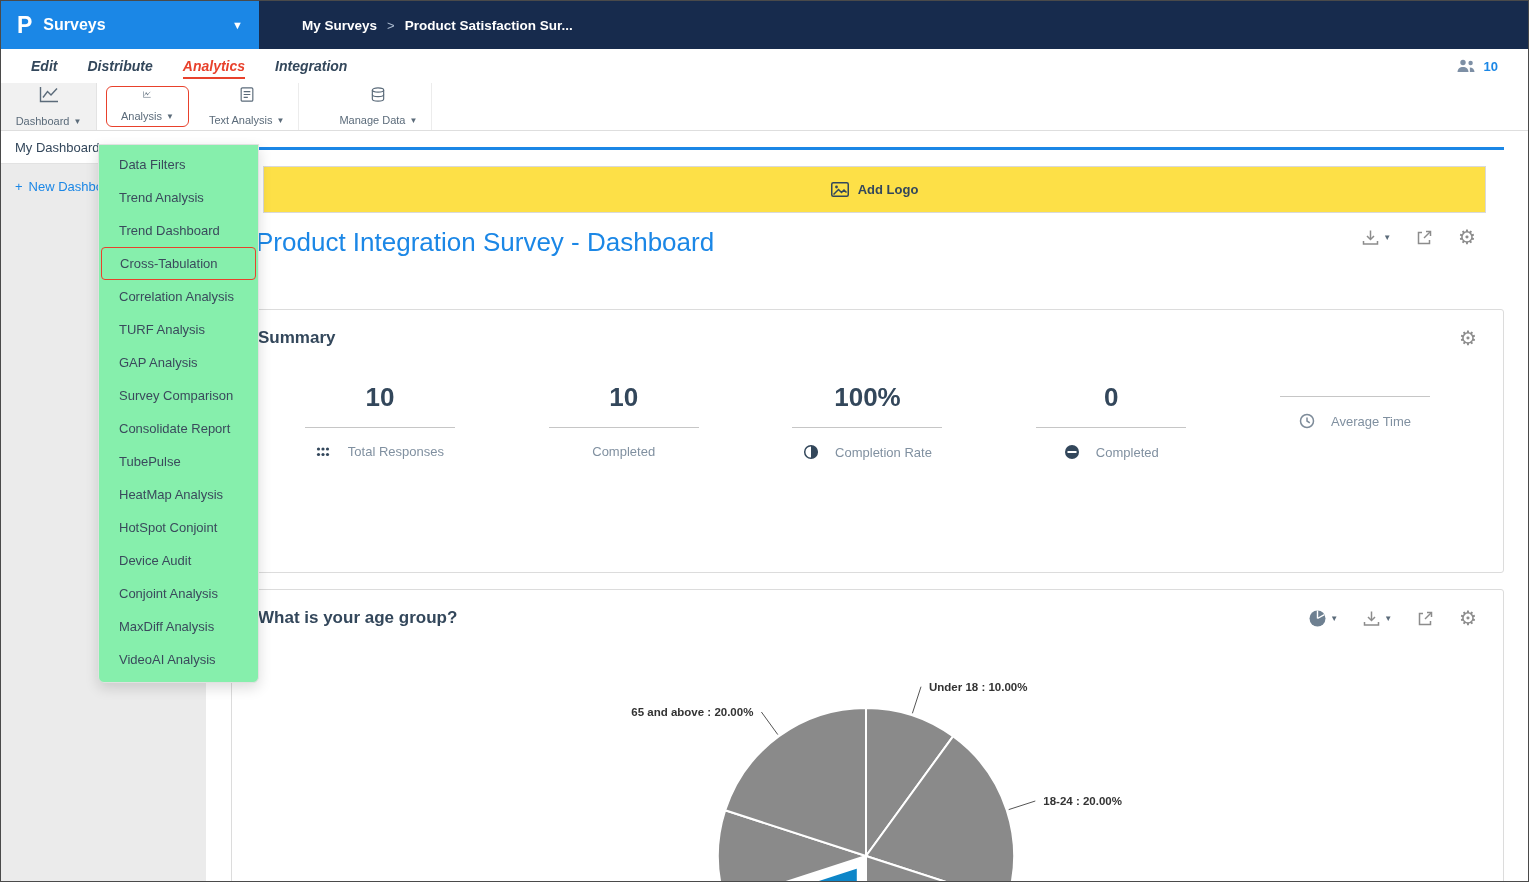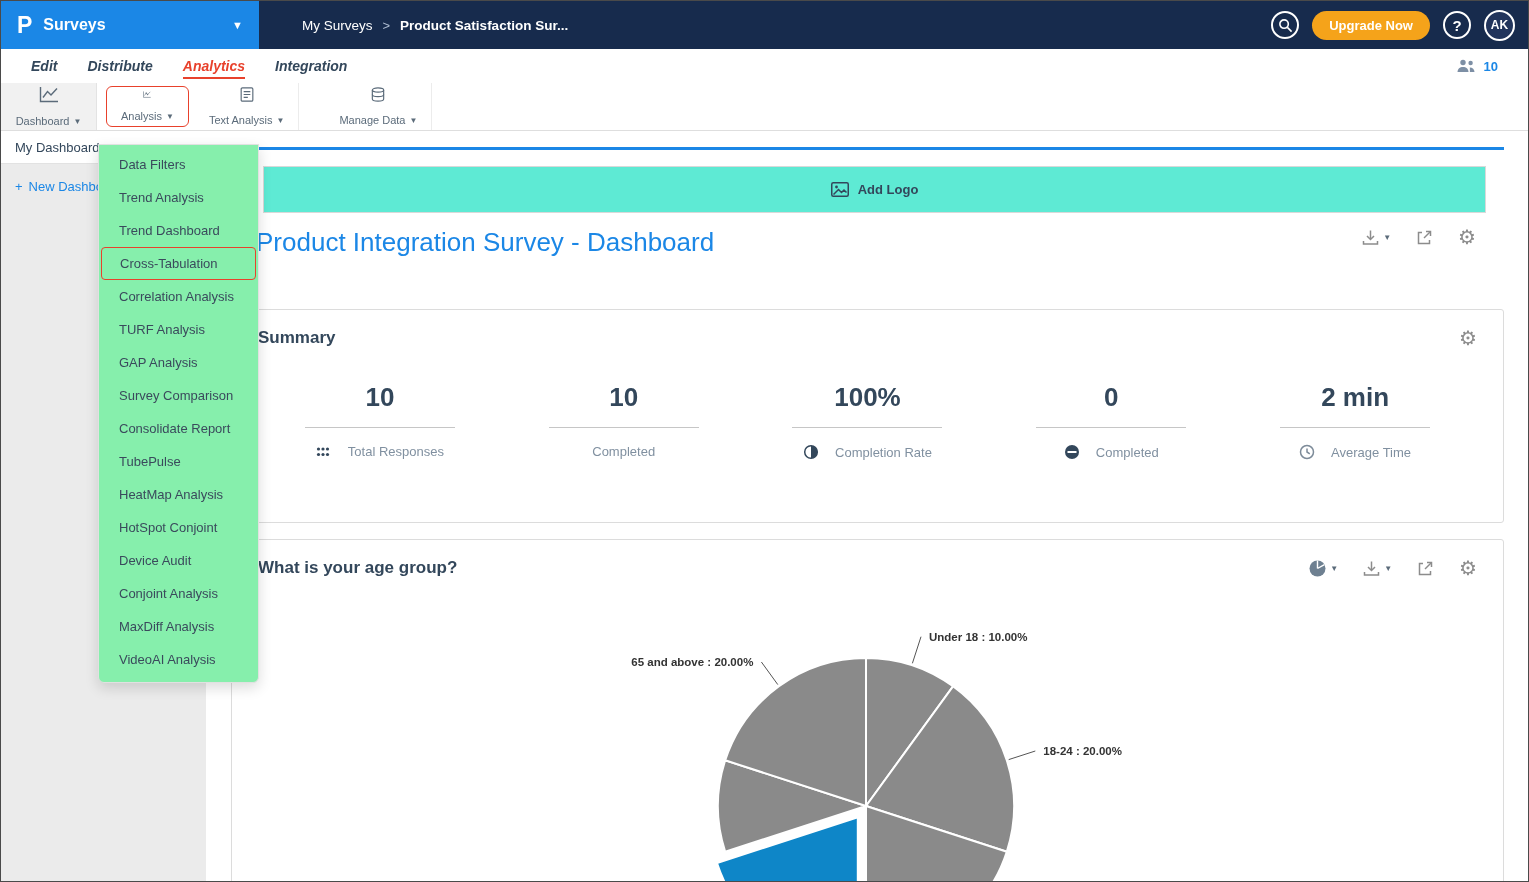--- a/index.html
+++ b/index.html
@@ -11,21 +11,21 @@
     overflow:hidden;
     position:relative;
   }
   
   .topbar{height:48px;background:#172b4d;display:flex;align-items:center;}
   .brand{width:258px;height:48px;background:#1b87e6;display:flex;align-items:center;padding:0 16px;color:#fff;flex-shrink:0;}
   .brand .logo{font-size:23px;font-weight:bold;margin-right:11px;}
   .brand .name{font-size:16px;font-weight:bold;}
   .brand .caret{margin-left:auto;font-size:11px;}
   .crumbs{display:flex;align-items:center;gap:10px;color:#fff;font-size:13.5px;margin-left:15px;}
-  .crumbs .parent{font-weight:400;padding-left:28px;}
+  .crumbs .parent{font-weight:700;padding-left:28px;}
   .crumbs .sep{color:#aebdd2;font-size:13px;}
   .crumbs .current{font-weight:700;}
   .top-right{margin-left:auto;display:flex;align-items:center;gap:13px;padding-right:13px;}
   .circle-btn{width:28px;height:28px;border:2px solid #fff;border-radius:50%;display:flex;align-items:center;justify-content:center;color:#fff;font-weight:bold;font-size:15px;cursor:pointer;background:transparent;}
   .upgrade{background:#f5a31a;color:#fff;font-weight:bold;font-size:13px;padding:7px 17px;border-radius:16px;border:none;cursor:pointer;}
   .avatar{width:31px;height:31px;border:2px solid #fff;border-radius:50%;background:#22355c;color:#fff;font-size:12px;font-weight:bold;display:flex;align-items:center;justify-content:center;}
   
   .menubar{height:34px;display:flex;align-items:center;padding:0 30px;gap:30px;background:#fff;}
   .menu-item{font-size:14px;font-weight:600;color:#33475b;padding:5px 0 3px;cursor:pointer;border-bottom:2px solid transparent;font-style:italic;}
   .menu-item.active{color:#e8412c;border-bottom-color:#e8412c;}
@@ -39,29 +39,29 @@
   .caret-sm{font-size:8px;color:#5b6b7a;}
   .tool-btn.analysis{border:1.5px solid #e8412c;border-radius:6px;margin:3px 6px 3px 9px;}
   .tool-btn.bordered{border-right:1px solid #ececec;}
   
   .body-row{display:flex;height:752px;}
   .sidebar{width:205px;background:#ebebeb;flex-shrink:0;}
   .sidebar .active-item{background:#fff;height:33px;display:flex;align-items:center;padding:0 14px;font-size:13px;color:#33475b;border-bottom:1px solid #e2e2e2;cursor:pointer;}
   .new-dash{margin-top:15px;padding:0 14px;color:#1b87e6;font-size:13px;display:flex;gap:6px;align-items:center;cursor:pointer;white-space:nowrap;}
   .main{flex:1;padding:16px 24px 0 25px;overflow:hidden;}
   .blue-line{height:3px;background:#1b87e6;}
-  .addlogo{margin:16px 18px 0 32px;height:47px;border:1px solid #d9d9d9;display:flex;align-items:center;justify-content:center;gap:9px;font-size:13px;font-weight:600;color:#33475b;cursor:pointer;background:#5eead4;}
+  .addlogo{margin:16px 18px 0 32px;height:47px;border:1px solid #d9d9d9;display:flex;align-items:center;justify-content:center;gap:9px;font-size:13px;font-weight:600;color:#33475b;cursor:pointer;background:#fde047;}
   .title-row{display:flex;align-items:flex-start;margin-top:14px;padding:0 28px 0 25px;height:38px;}
   .page-title{font-size:26px;color:#1b87e6;font-weight:500;}
   .icon-group{margin-left:auto;display:flex;align-items:center;gap:24px;}
   .gicon{color:#8c8c8c;display:flex;align-items:center;gap:3px;cursor:pointer;background:none;border:none;}
   .gear-glyph{font-size:20px;color:#8c8c8c;line-height:1;}
   
   .card{border:1px solid #dcdcdc;border-radius:3px;position:relative;background:#fff;}
-  .card.summary{margin-top:44px;height:214px;padding:18px 26px;}
+  .card.summary{margin-top:44px;height:264px;padding:18px 26px;}
   .card.question{margin-top:16px;height:560px;padding:18px 26px;}
   .card-head{display:flex;align-items:center;}
   .card-title{font-size:17px;font-weight:600;color:#33475b;}
   .stats{display:flex;margin-top:34px;}
   .stat{flex:1;text-align:center;}
   .stat .val{font-size:26px;font-weight:bold;color:#33475b;}
   .stat .rule{width:150px;border-top:1px solid #c6c6c6;margin:14px auto 16px;}
   .stat .lab{display:flex;align-items:center;justify-content:center;gap:16px;color:#8090a0;font-size:13px;}
   .pie-wrap{position:absolute;left:0;top:56px;width:1273px;height:420px;}
   
@@ -75,31 +75,20 @@
 <div class="topbar">
   <div class="brand">
     <span class="logo">P</span>
     <span class="name">Surveys</span>
     <span class="caret">▼</span>
   </div>
   <div class="crumbs">
     <span class="parent">My Surveys</span>
     <span class="sep">&gt;</span>
     <span class="current">Product Satisfaction Sur...</span>
-  </div>
-  <div class="top-right">
-    <span class="circle-btn">
-      <svg width="15" height="15" viewBox="0 0 16 16" fill="none" stroke="#ffffff" stroke-width="1.7">
-        <circle cx="6.5" cy="6.5" r="4.5"></circle>
-          <line x1="10" y1="10" x2="14.5" y2="14.5"></line>
-      </svg>
-    </span>
-    <button class="upgrade">Upgrade Now</button>
-    <span class="circle-btn">?</span>
-    <span class="avatar">AK</span>
   </div>
 </div>
 
 <div class="menubar">
   <span class="menu-item">Edit</span>
   <span class="menu-item">Distribute</span>
   <span class="menu-item active">Analytics</span>
   <span class="menu-item">Integration</span>
   <span class="menu-right">
     <svg width="20" height="14" viewBox="0 0 20 14" fill="#7d8fa5">
@@ -253,21 +242,20 @@
           <div class="rule"></div>
           <div class="lab">
             <svg width="16" height="16" viewBox="0 0 16 16">
               <circle cx="8" cy="8" r="7" fill="#33475b"></circle>
                 <rect x="3.5" y="7" width="9" height="2" fill="#ffffff"></rect>
             </svg>
             <span>Completed</span>
           </div>
         </div>
         <div class="stat">
-          <div class="val">2 min</div>
           <div class="rule"></div>
           <div class="lab">
             <svg width="16" height="16" viewBox="0 0 16 16" fill="none" stroke="#7d8b99" stroke-width="1.5">
               <circle cx="8" cy="8" r="6.5"></circle>
                 <path d="M8 4.5 V8 L10.8 9.8"></path>
             </svg>
             <span>Average Time</span>
           </div>
         </div>
       </div>

